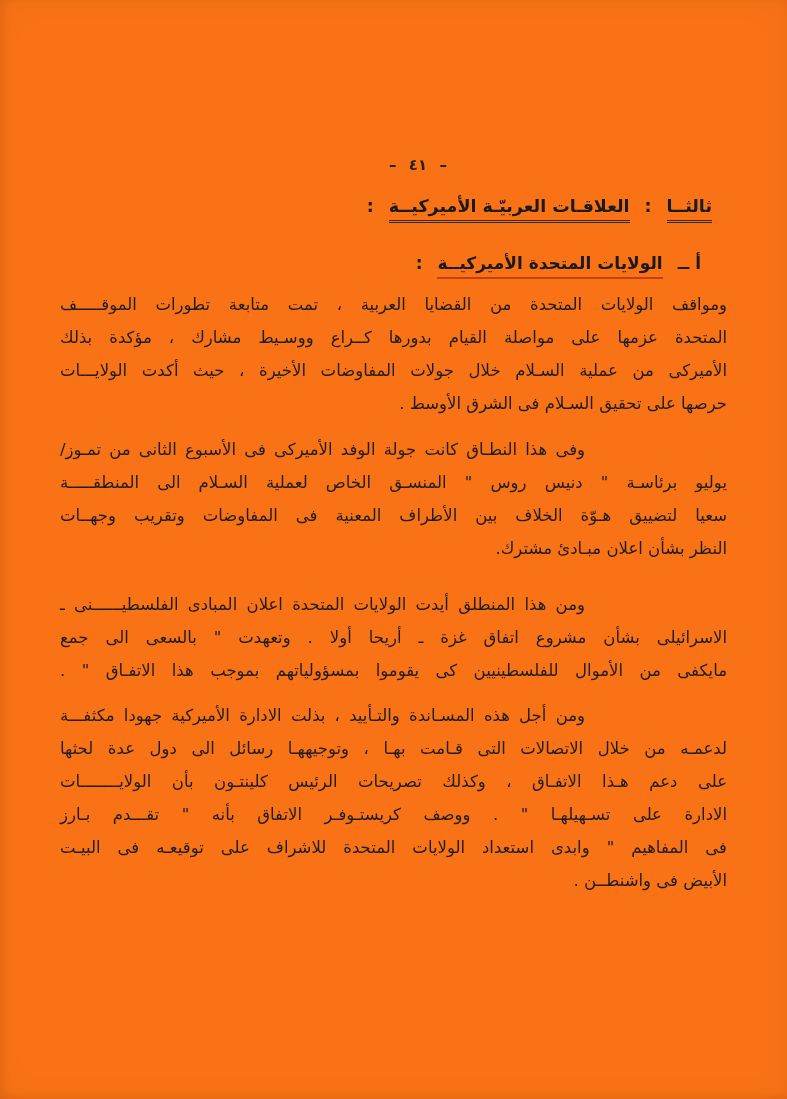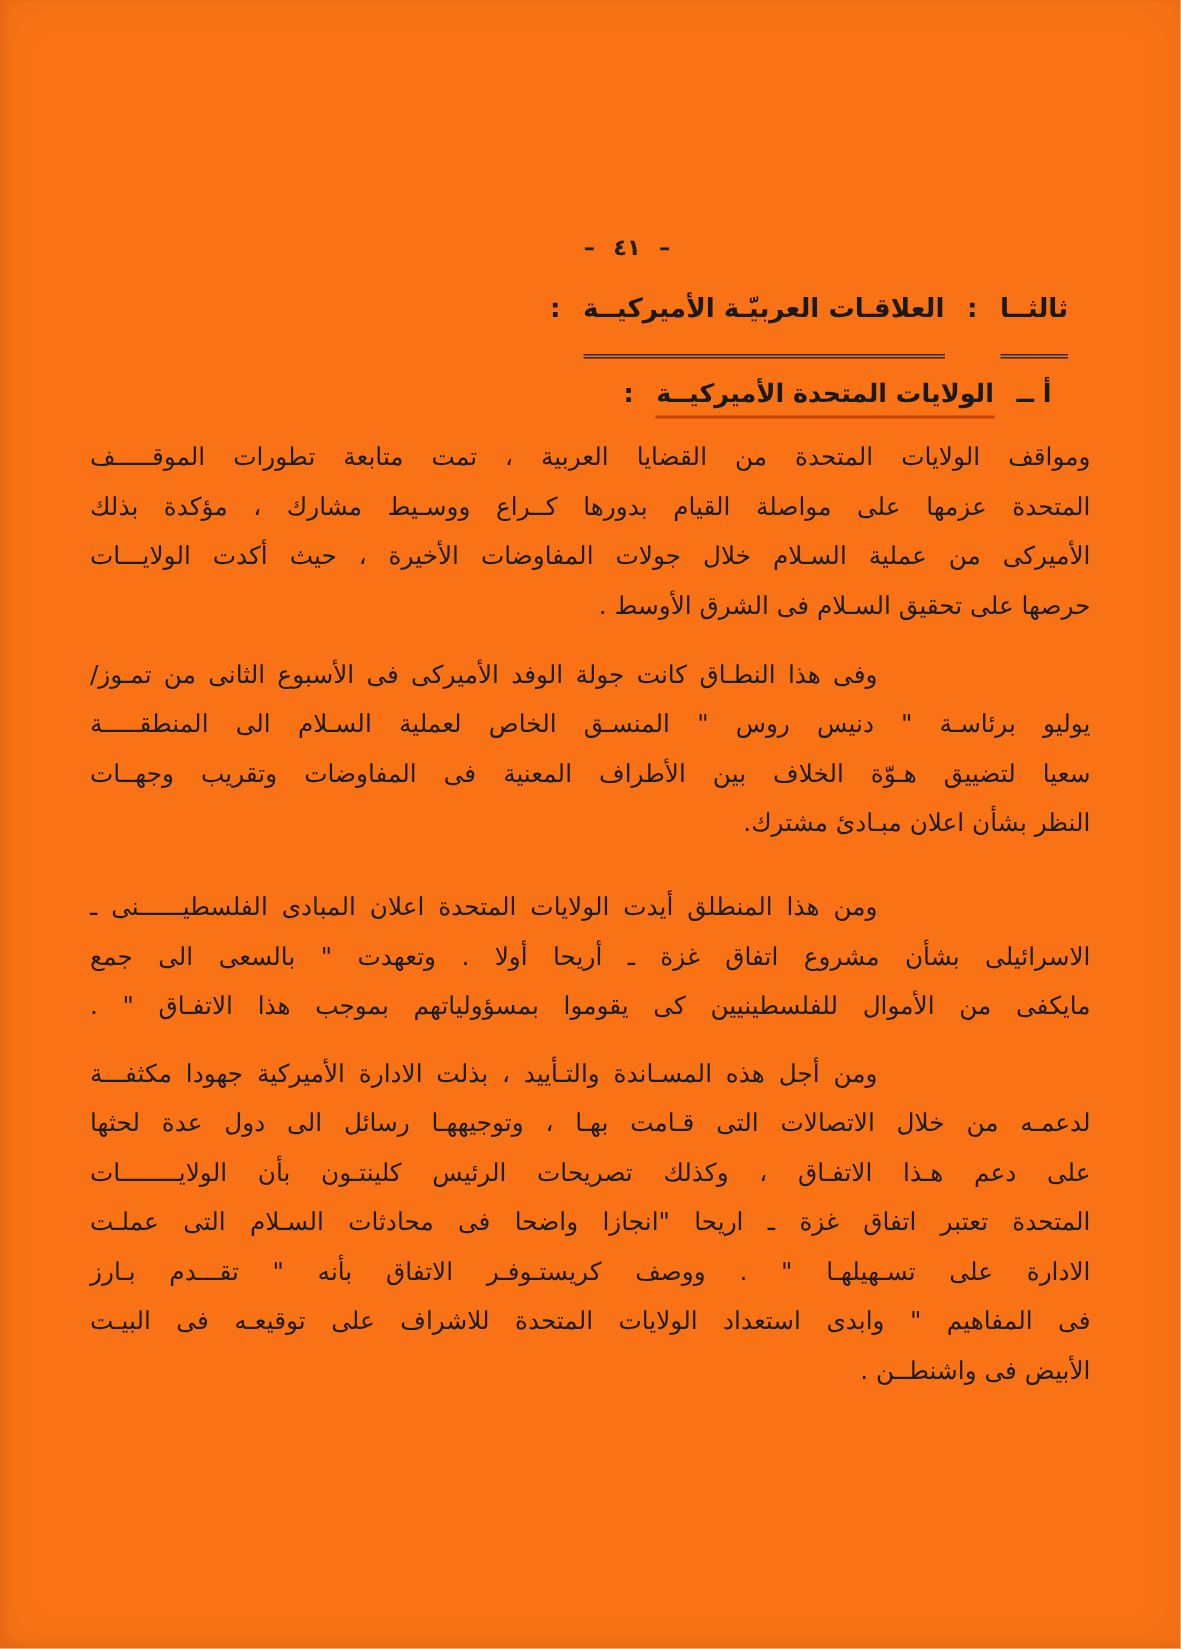--- a/index.html
+++ b/index.html
@@ -49,21 +49,21 @@
     direction: rtl;
     display: flex;
     align-items: flex-start;
     gap: 15px;
     font-size: 17px;
     font-weight: bold;
     color: #1a1a1a;
   }
   .dbl-underline {
     border-bottom: 3px double #2c2c2c;
-    padding-bottom: 20px;
+    padding-bottom: 4px;
   }
   .sgl-underline {
     border-bottom: 2px solid #c2410c;
     padding-bottom: 4px;
   }
   .body-text {
     position: absolute;
     top: 288px;
     left: 60px;
     right: 60px;
@@ -129,21 +129,20 @@
     <div class="para para-3">
       <div class="line first">ومن هذا المنطلق أيدت الولايات المتحدة اعلان المبادى الفلسطيــــــنى ـ</div>
       <div class="line">الاسرائيلى بشأن مشروع اتفاق غزة ـ أريحا أولا . وتعهدت " بالسعى الى جمع</div>
       <div class="line">مايكفى من الأموال للفلسطينيين كى يقوموا بمسؤولياتهم بموجب هذا الاتفـاق " .</div>
     </div>
 
     <div class="para para-4">
       <div class="line first">ومن أجل هذه المسـاندة والتـأييد ، بذلت الادارة الأميركية جهودا مكثفـــة</div>
       <div class="line">لدعمـه من خلال الاتصالات التى قـامت بهـا ، وتوجيههـا رسائل الى دول عدة لحثها</div>
       <div class="line">على دعم هـذا الاتفـاق ، وكذلك تصريحات الرئيس كلينتـون بأن الولايــــــــات</div>
-      <div class="line">المتحدة تعتبر اتفاق غزة ـ اريحا "انجازا واضحا فى محادثات السـلام التى عملـت</div>
       <div class="line">الادارة على تسـهيلهـا " . ووصف كريستـوفـر الاتفاق بأنه " تقـــدم بـارز</div>
       <div class="line">فى المفاهيم " وابدى استعداد الولايات المتحدة للاشراف على توقيعـه فى البيـت</div>
       <div class="line short-last">الأبيض فى واشنطــن .</div>
     </div>
 
   </div>
 
 </div>
 
 </body></html>

